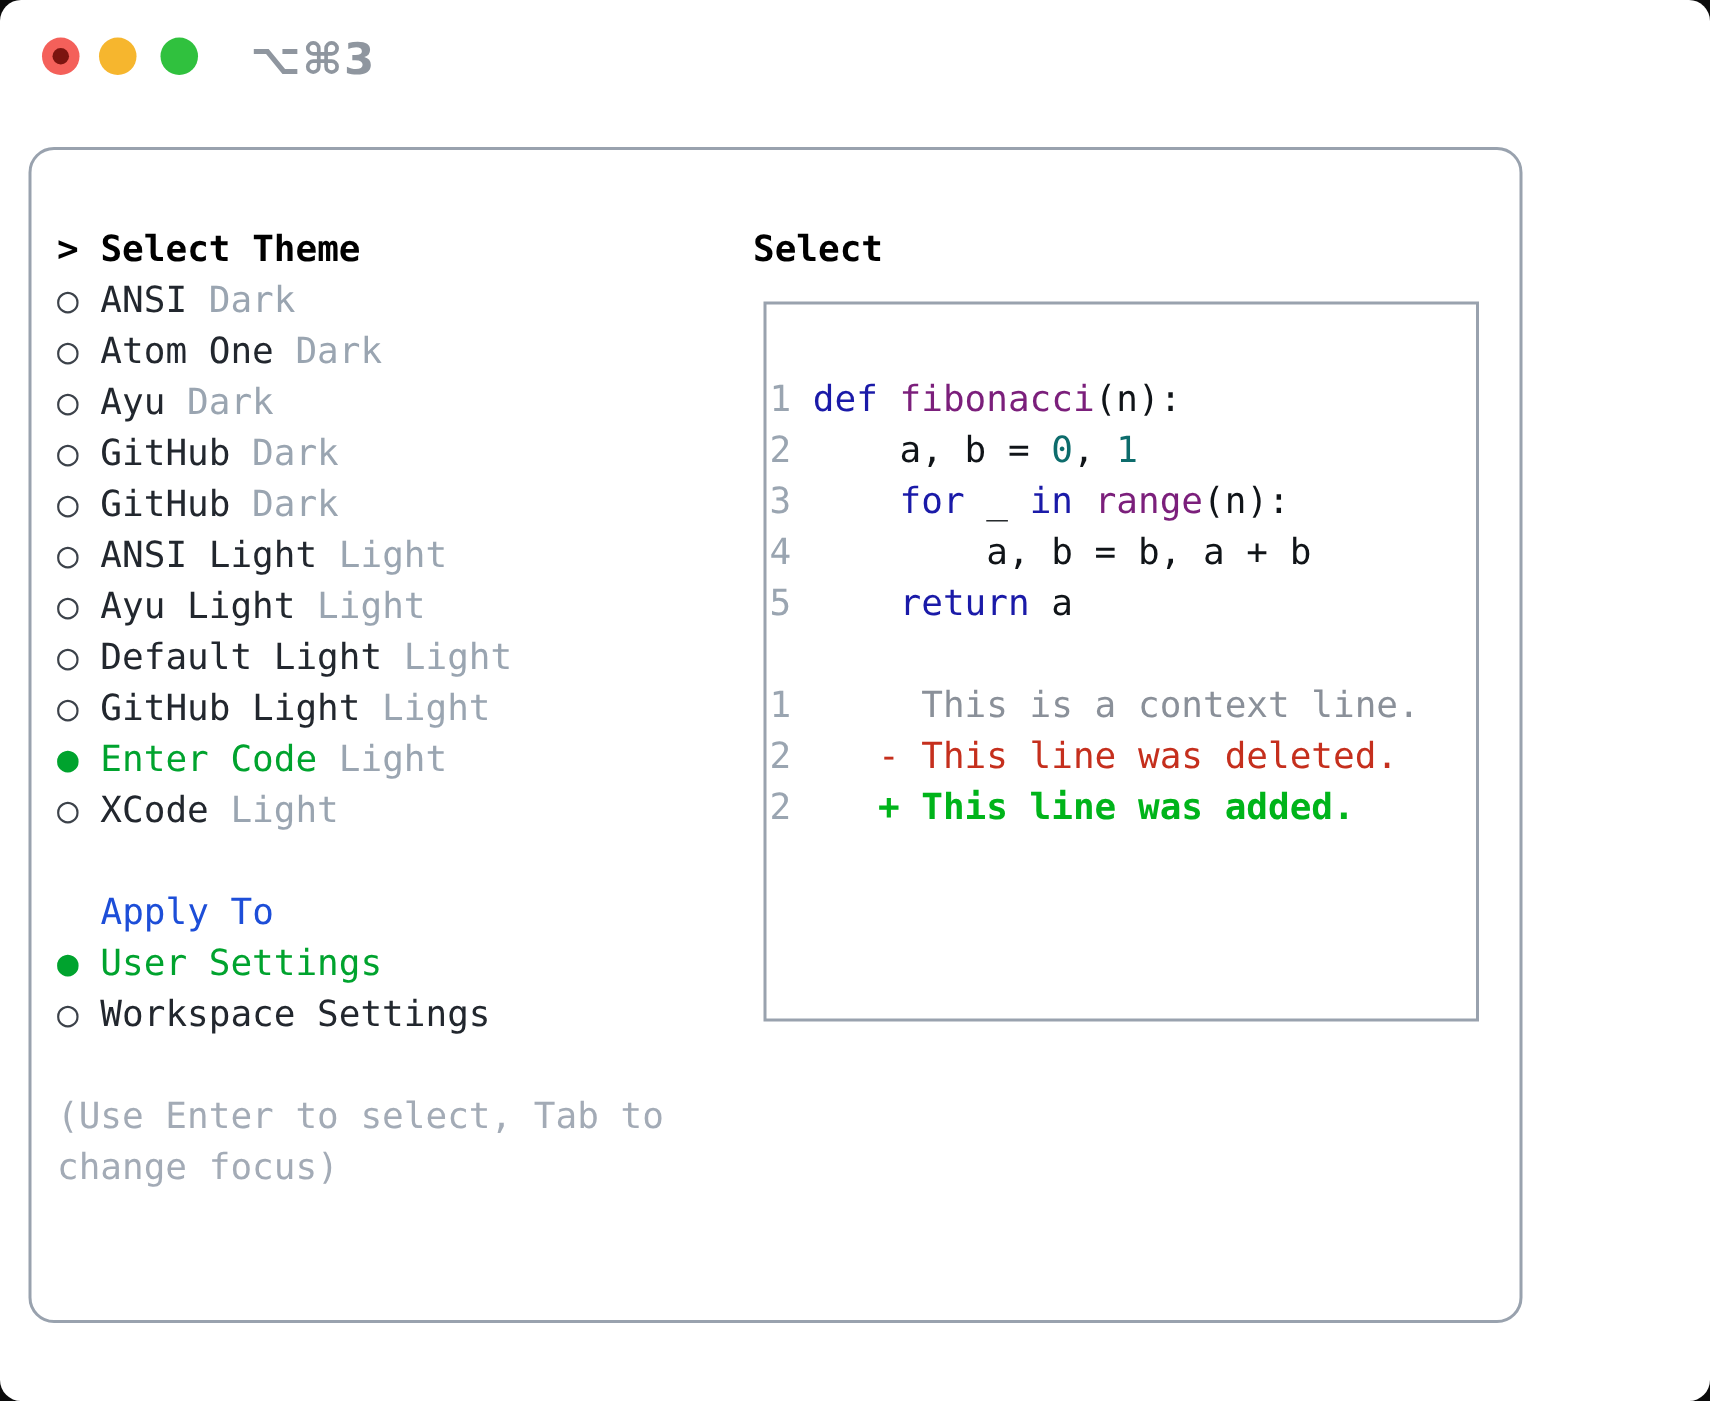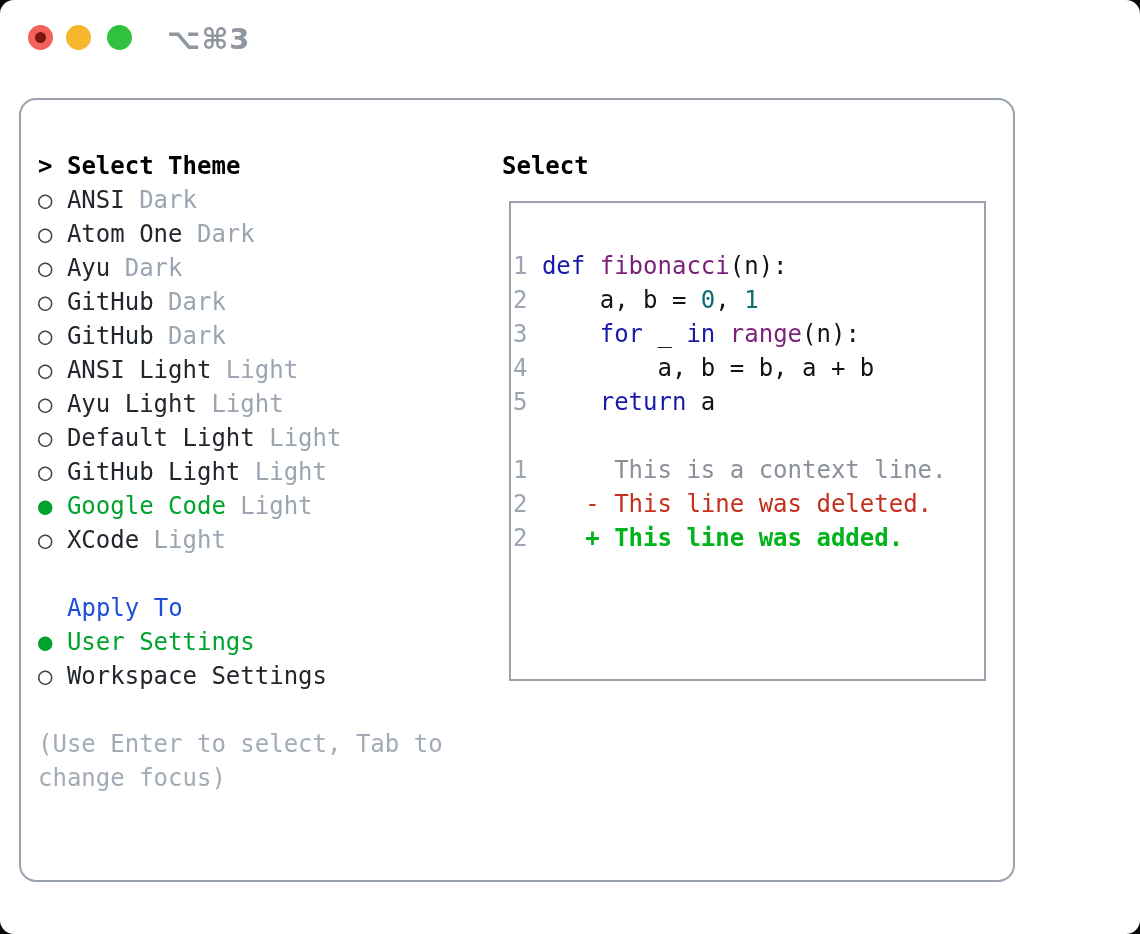--- a/index.html
+++ b/index.html
@@ -71,21 +71,21 @@
       <div id="theme-list">
           <div class="row item"><span class="bullet">○ </span><span class="nm">ANSI</span><span class="tag"> Dark</span></div>
           <div class="row item"><span class="bullet">○ </span><span class="nm">Atom One</span><span class="tag"> Dark</span></div>
           <div class="row item"><span class="bullet">○ </span><span class="nm">Ayu</span><span class="tag"> Dark</span></div>
           <div class="row item"><span class="bullet">○ </span><span class="nm">GitHub</span><span class="tag"> Dark</span></div>
           <div class="row item"><span class="bullet">○ </span><span class="nm">GitHub</span><span class="tag"> Dark</span></div>
           <div class="row item"><span class="bullet">○ </span><span class="nm">ANSI Light</span><span class="tag"> Light</span></div>
           <div class="row item"><span class="bullet">○ </span><span class="nm">Ayu Light</span><span class="tag"> Light</span></div>
           <div class="row item"><span class="bullet">○ </span><span class="nm">Default Light</span><span class="tag"> Light</span></div>
           <div class="row item"><span class="bullet">○ </span><span class="nm">GitHub Light</span><span class="tag"> Light</span></div>
-          <div class="row item selected"><span class="bullet">● </span><span class="nm">Google Code</span><span class="tag"> Light</span></div>
+          <div class="row item selected"><span class="bullet">● </span><span class="nm">Enter Code</span><span class="tag"> Light</span></div>
           <div class="row item"><span class="bullet">○ </span><span class="nm">XCode</span><span class="tag"> Light</span></div>
         </div>
       <div class="row"></div>
       <div class="row apply-title">Apply To</div>
       <div id="apply-list">
           <div class="row item selected"><span class="bullet">● </span><span class="nm">User Settings</span></div>
           <div class="row item"><span class="bullet">○ </span><span class="nm">Workspace Settings</span></div>
         </div>
       <div class="hint">(Use Enter to select, Tab to change focus)</div>
     </div>

